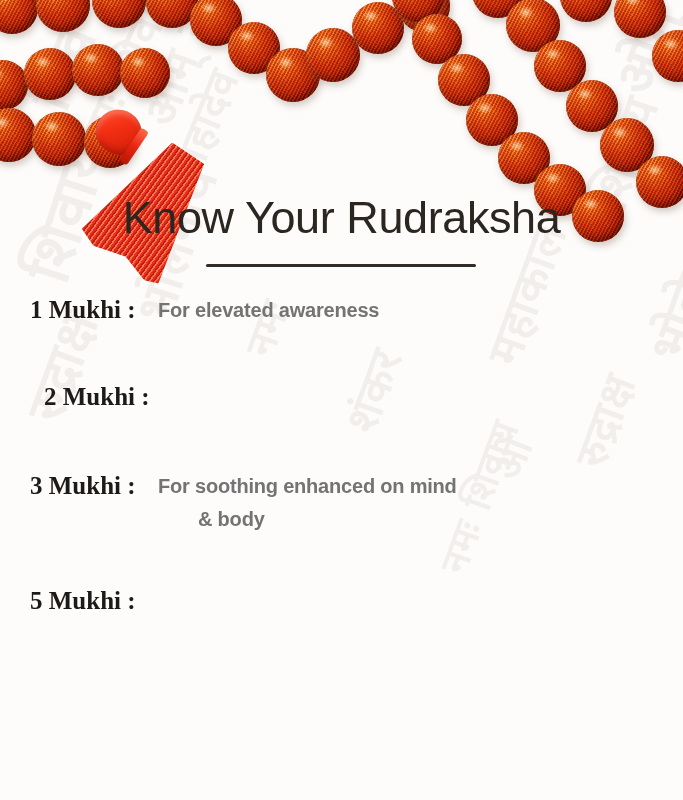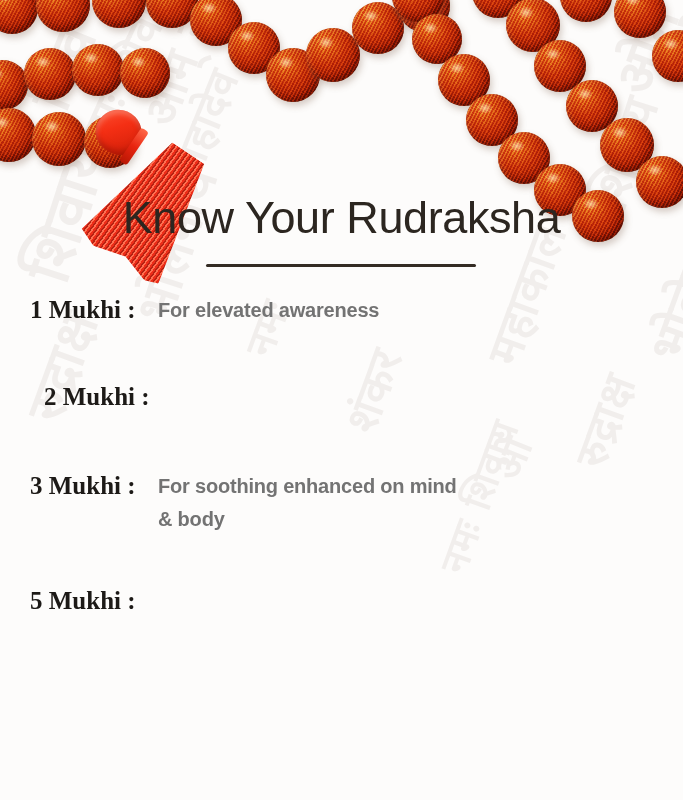--- a/index.html
+++ b/index.html
@@ -88,21 +88,21 @@
     font-family:"Liberation Serif",serif;
     font-size:25px;line-height:32px;font-weight:700;color:#1d1a17;
     white-space:nowrap;
   }
   .row-desc{
     flex:1;
     font-family:"Liberation Sans",sans-serif;
     font-size:20px;line-height:33px;font-weight:700;color:#737373;
     letter-spacing:-.2px;
   }
-  .row-desc .l2{display:block;}
+  .row-desc .l2{display:block;margin-left:40px;}
   .r1{height:87px;}
   .r2{height:89px;margin-left:14px;}
   .r3{height:115px;}
   .r4{height:110px;}
   .r5{height:60px;}
 </style>
 </head>
 <body>
 
 <div id="page">

